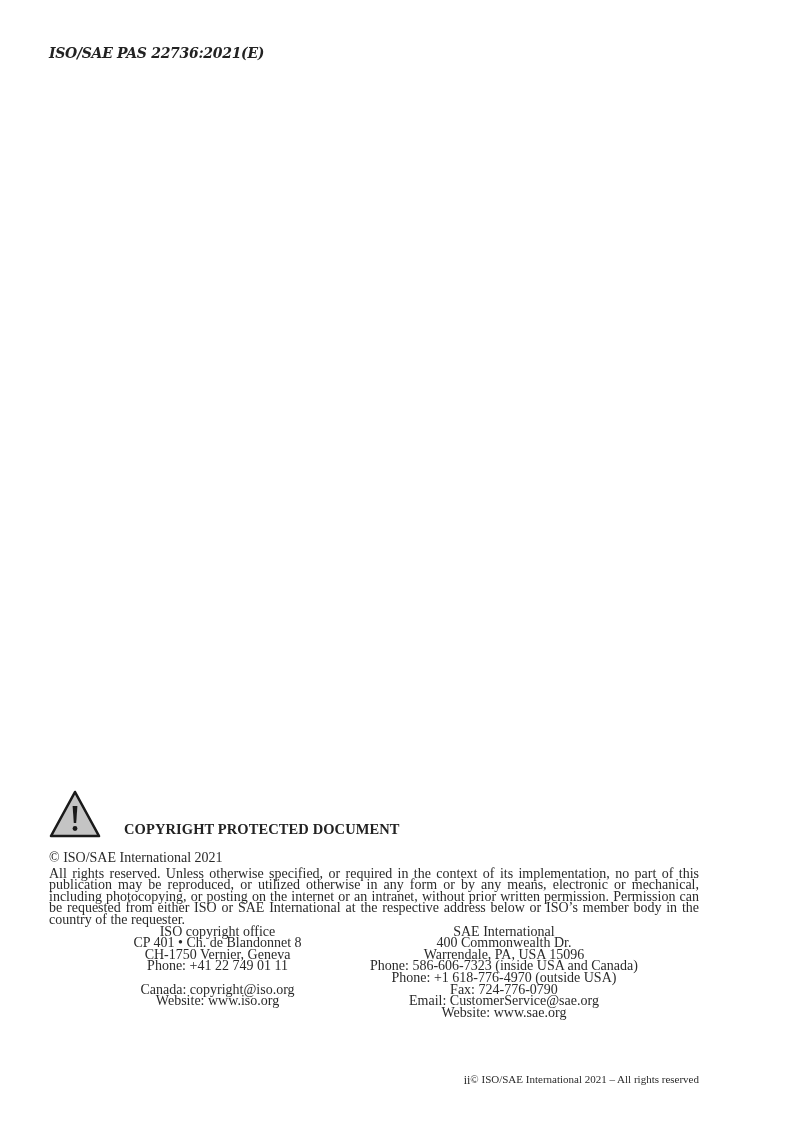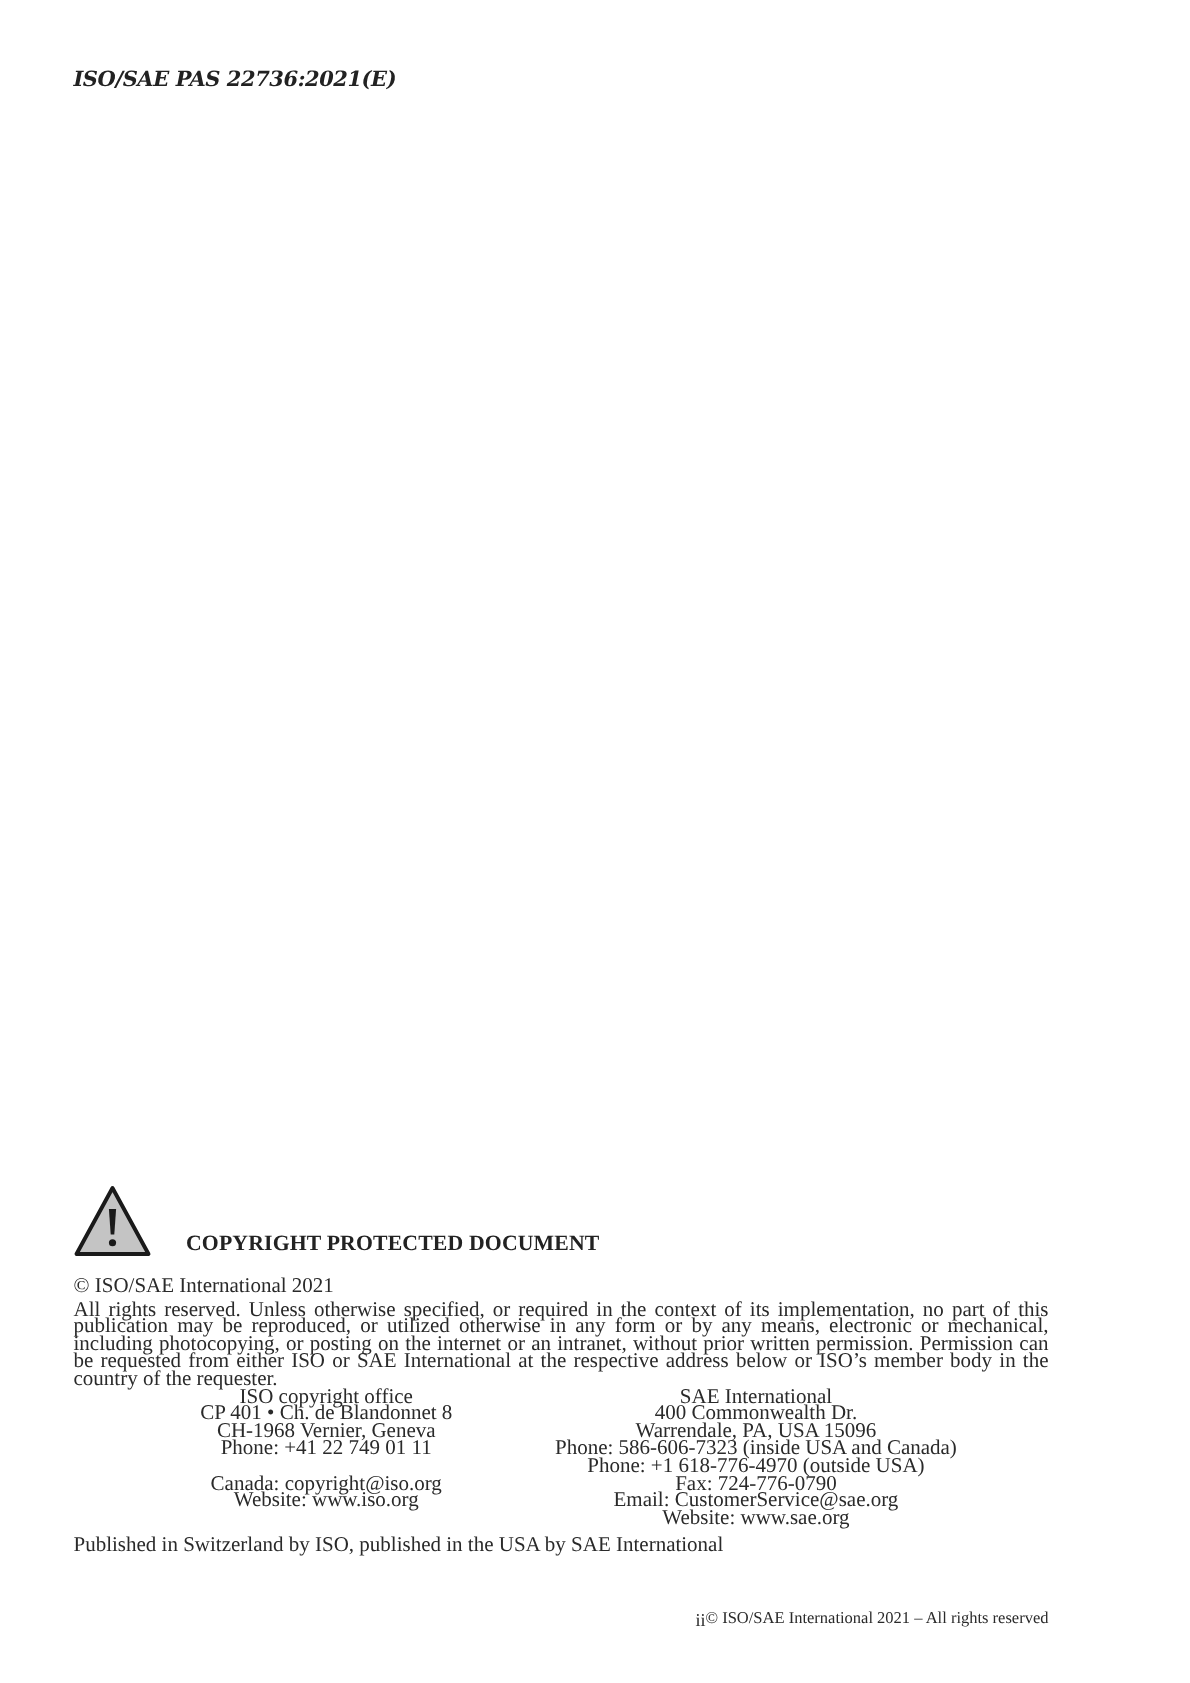--- a/index.html
+++ b/index.html
@@ -120,37 +120,36 @@
   </div>
 
   <div class="small-text copyright-line">©  ISO/SAE International 2021</div>
 
   <div class="small-text rights-para">All rights reserved. Unless otherwise specified, or required in the context of its implementation, no part of this publication may be reproduced, or utilized otherwise in any form or by any means, electronic or mechanical, including photocopying, or posting on the internet or an intranet, without prior written permission. Permission can be requested from either ISO or SAE International at the respective address below or ISO’s member body in the country of the requester.</div>
 
   <div class="small-text addresses">
     <div class="addr-col iso">
       <span class="addr-line">ISO copyright office</span>
       <span class="addr-line">CP 401 • Ch. de Blandonnet 8</span>
-      <span class="addr-line">CH-1968 Vernier, Geneva</span>
+      <span class="addr-line">CH-1750 Vernier, Geneva</span>
       <span class="addr-line">Phone: +41 22 749 01 11</span>
       <span class="addr-gap"></span>
       <span class="addr-line">Canada: copyright@iso.org</span>
       <span class="addr-line">Website: www.iso.org</span>
     </div>
     <div class="addr-col sae">
       <span class="addr-line">SAE International</span>
       <span class="addr-line">400 Commonwealth Dr.</span>
       <span class="addr-line">Warrendale, PA, USA 15096</span>
       <span class="addr-line">Phone: 586-606-7323 (inside USA and Canada)</span>
       <span class="addr-line">Phone: +1 618-776-4970 (outside USA)</span>
       <span class="addr-line">Fax: 724-776-0790</span>
       <span class="addr-line">Email: CustomerService@sae.org</span>
       <span class="addr-line">Website: www.sae.org</span>
     </div>
   </div>
 
-  <div class="small-text published">Published in Switzerland by ISO, published in the USA by SAE International</div>
 </div>
 
 <div class="page-footer">
   <span class="page-number">ii</span>
   <span>© ISO/SAE International 2021 – All rights reserved</span>
 </div>
 
 </body></html>

